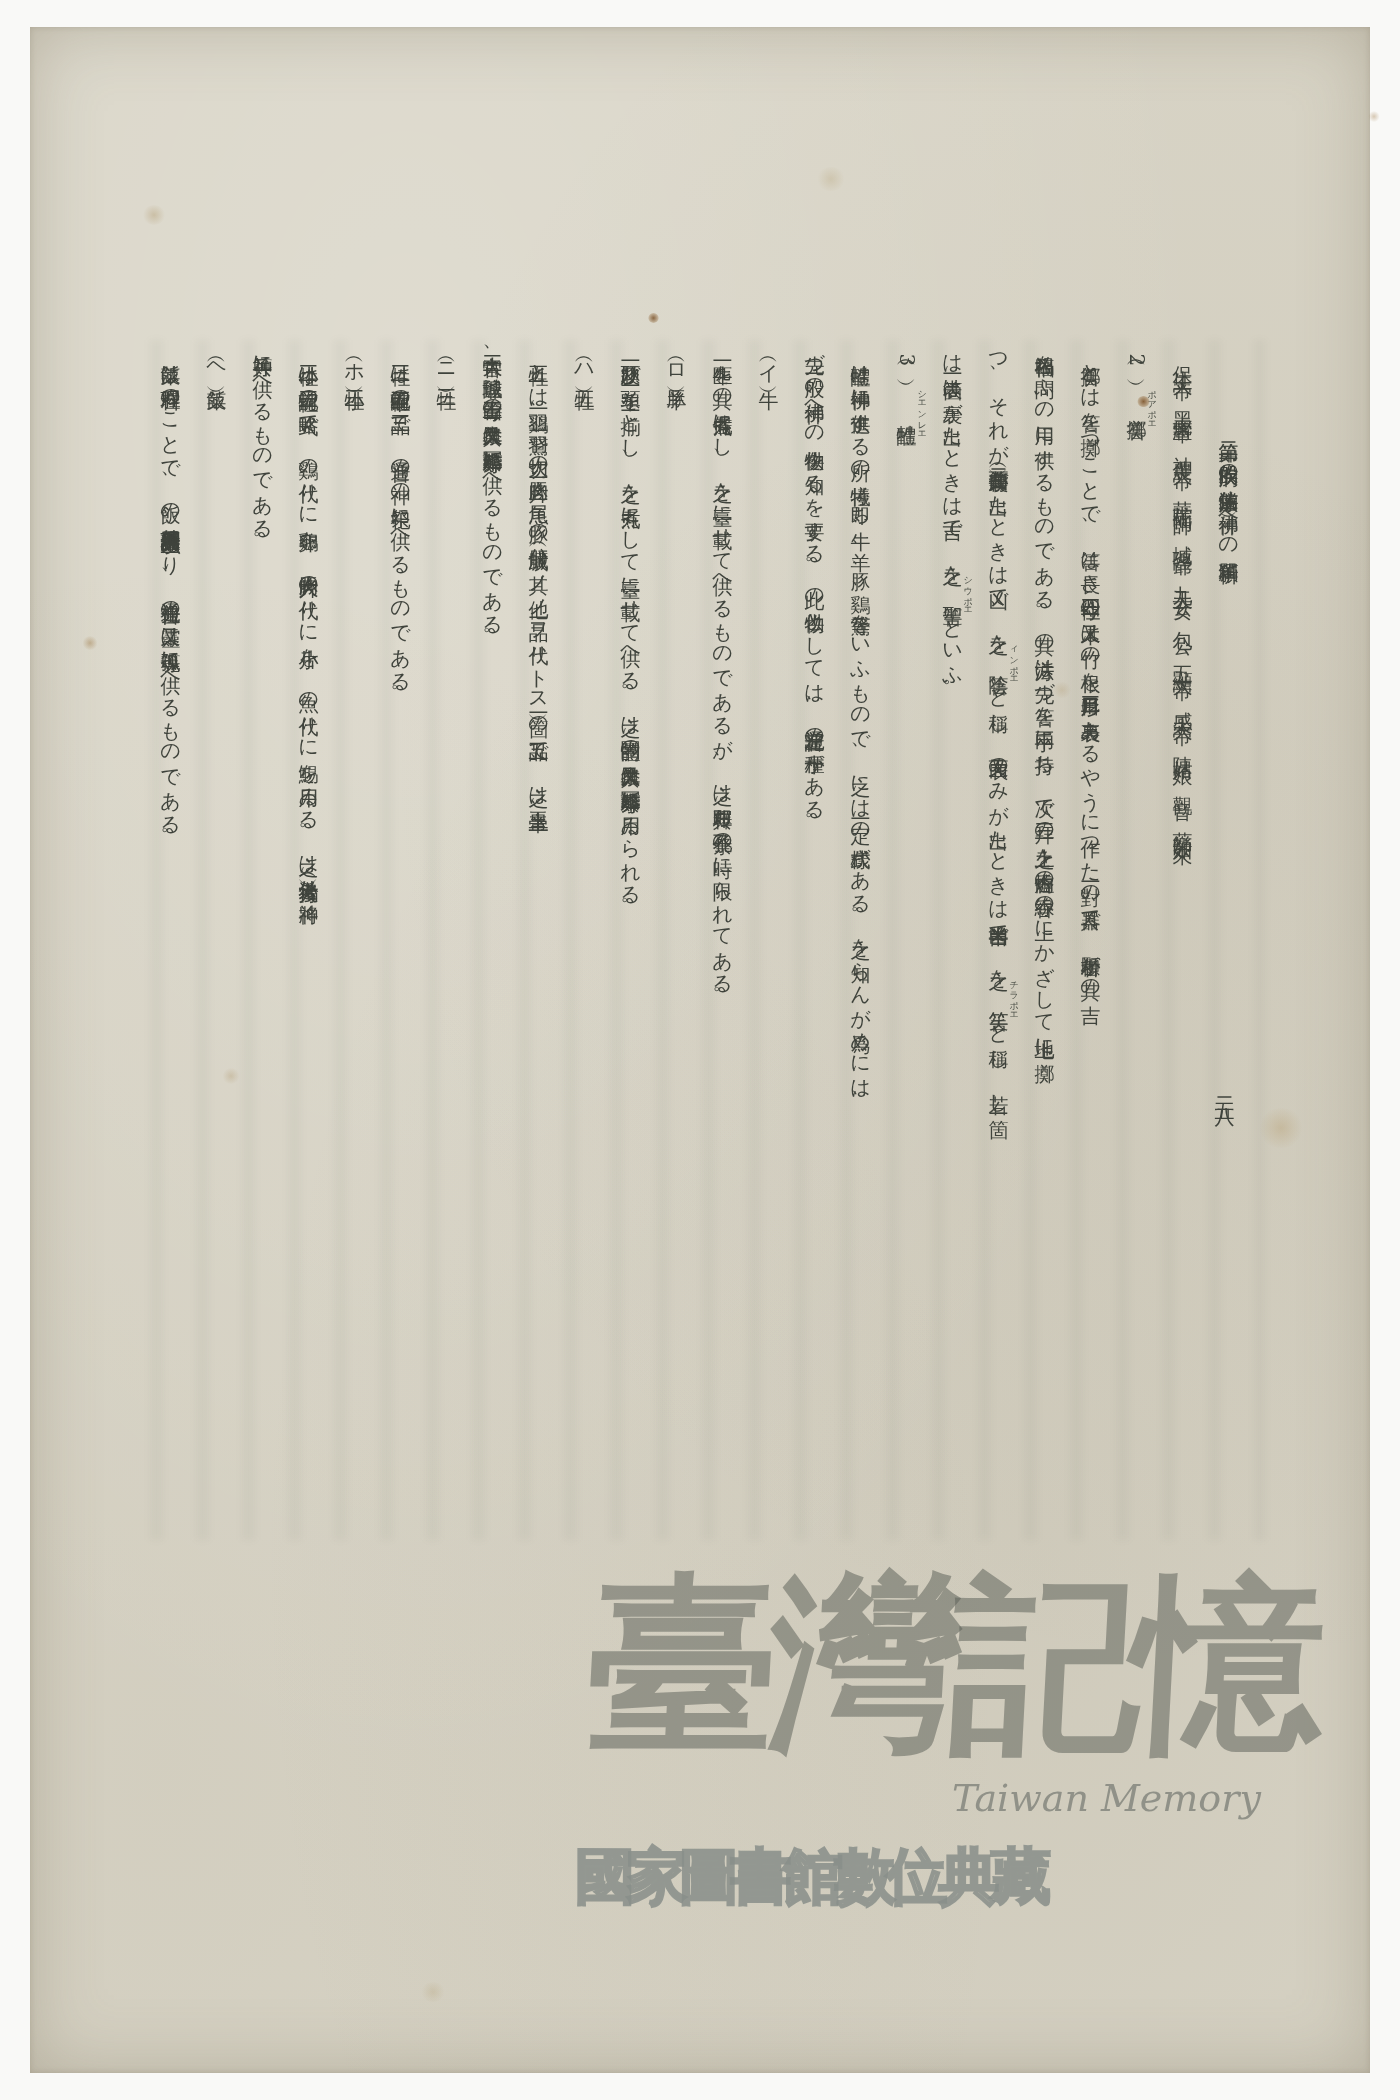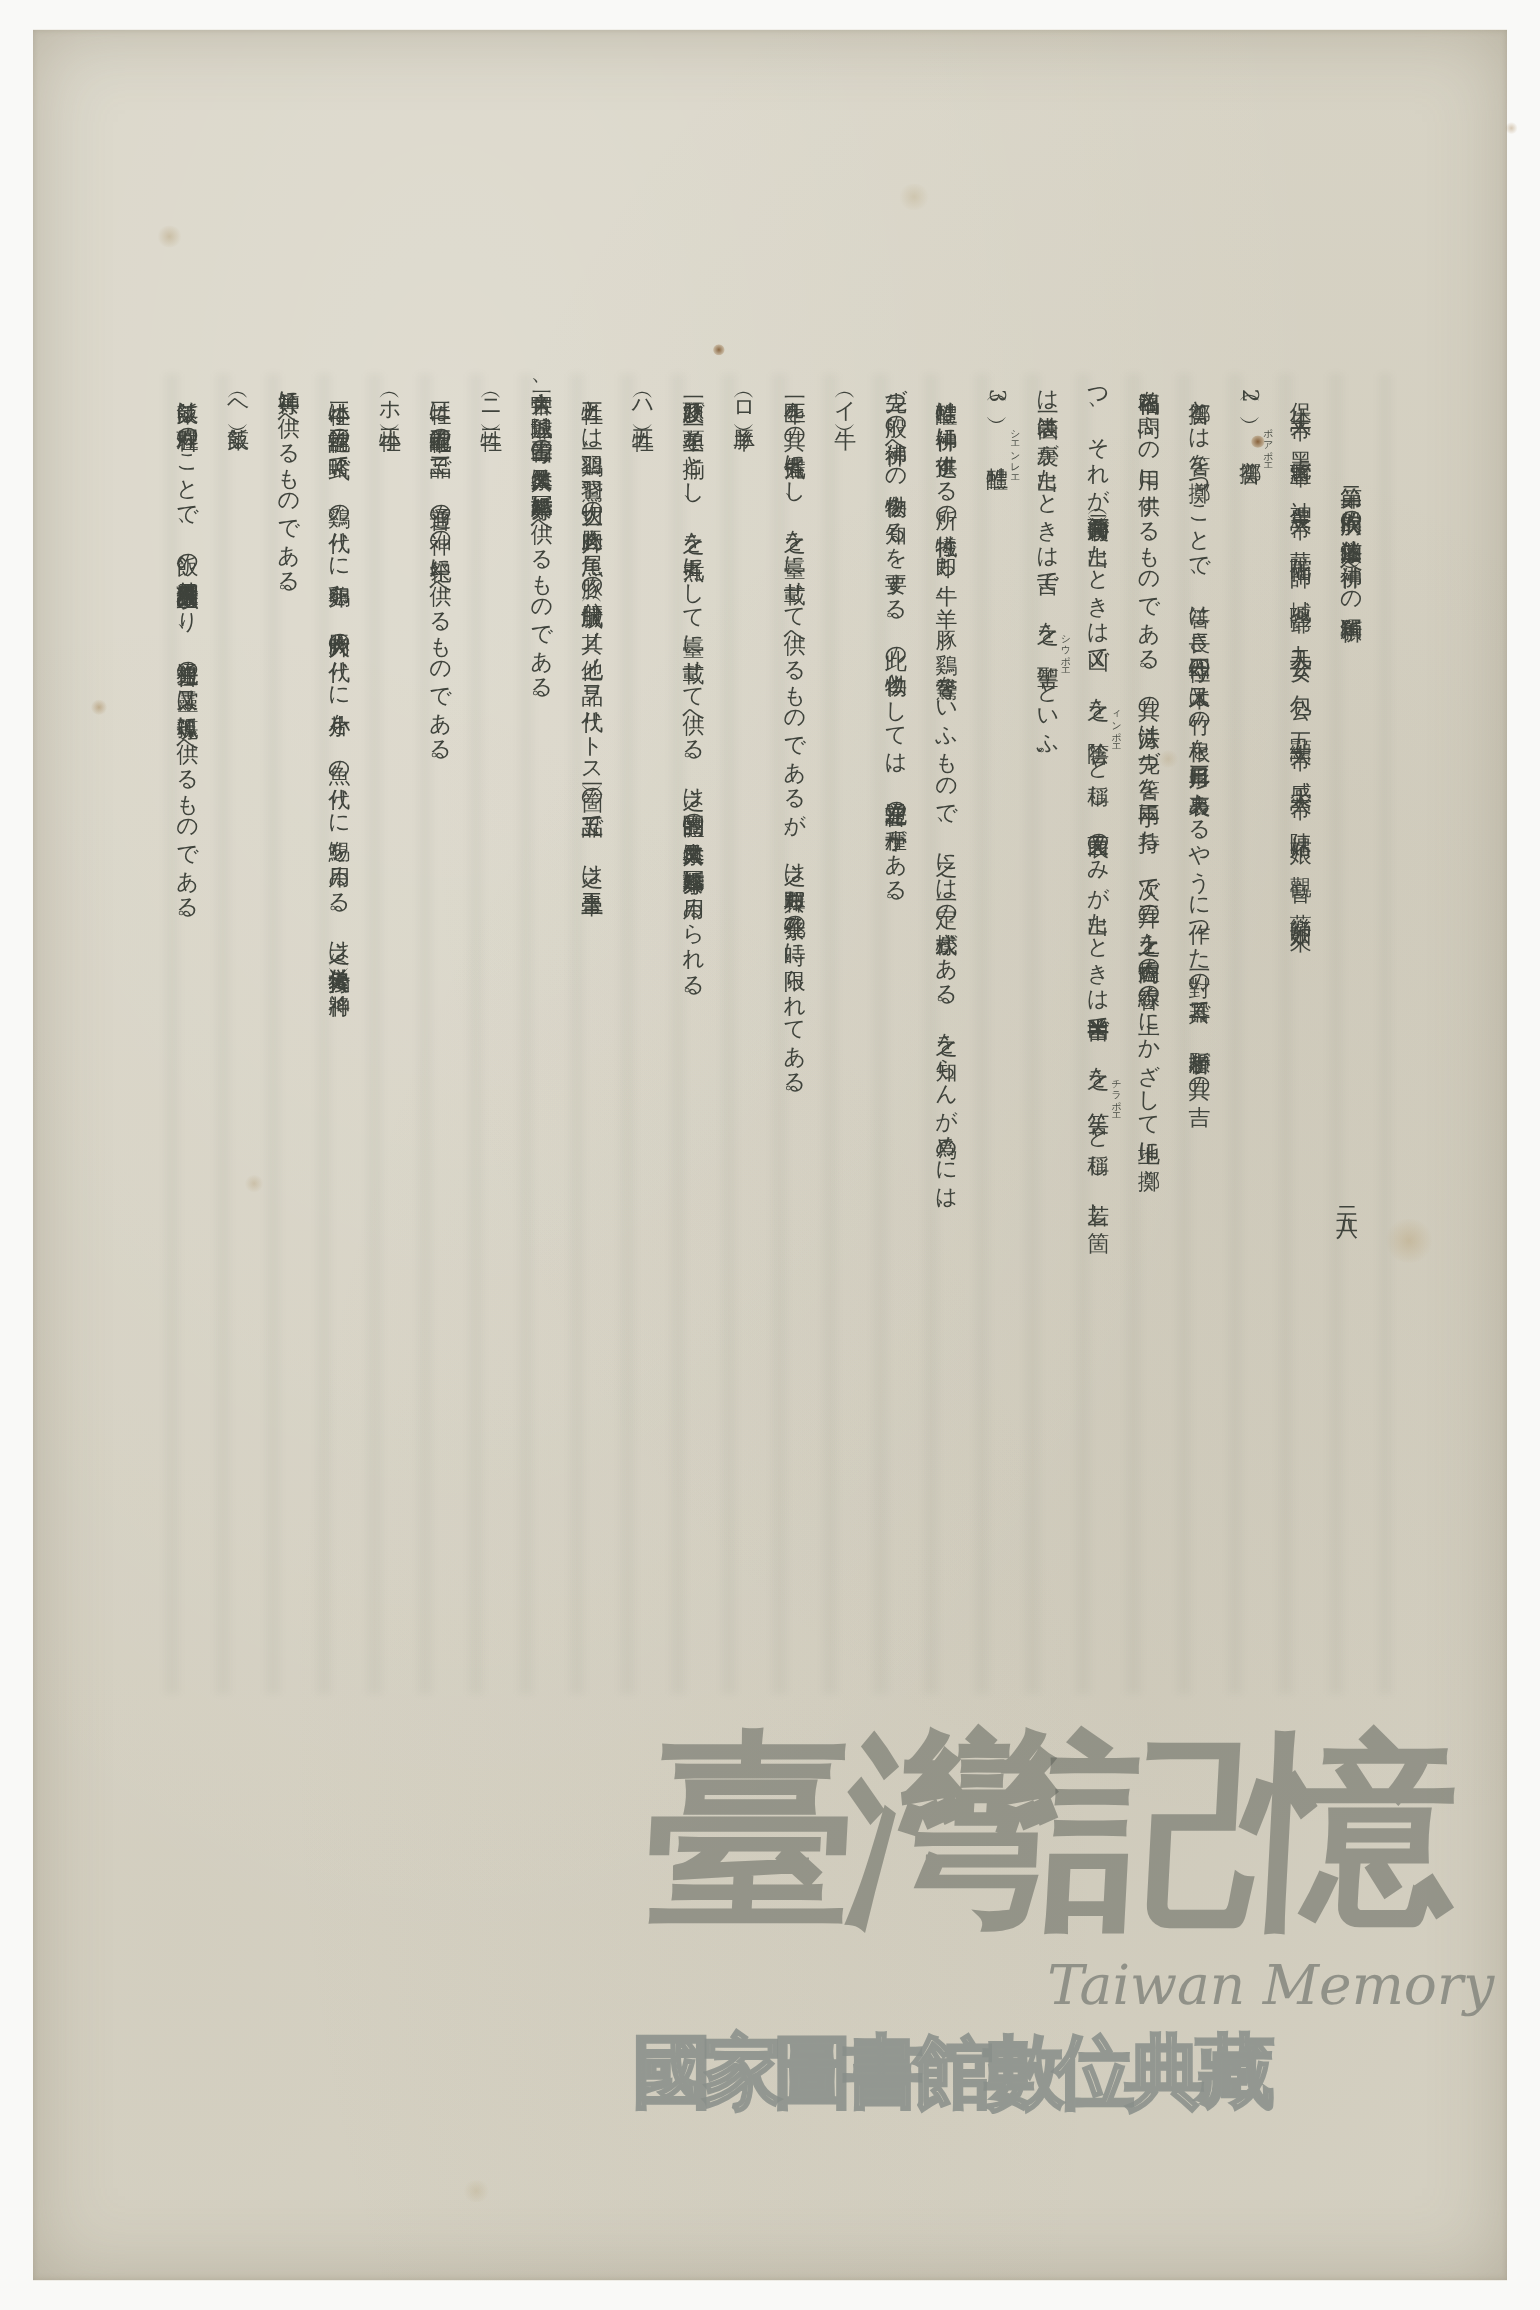--- a/index.html
+++ b/index.html
@@ -52,27 +52,27 @@
   .wm{position:absolute;pointer-events:none;white-space:nowrap;}
   .wm-cjk{
     left:588px;top:1545px;
     font-size:190px;line-height:1.25;letter-spacing:-8px;
     font-weight:bold;
     color:rgba(92,95,88,0.52);
     transform:skewX(-3deg);
   }
   .wm-en{
     left:952px;top:1778px;
-    font-size:50px;line-height:1.1;
+    font-size:38px;line-height:1.1;
     font-style:italic;
     color:rgba(125,128,120,0.78);
   }
   .wm-outline{
     left:575px;top:1842px;
-    font-size:72px;line-height:1.15;letter-spacing:-8px;
+    font-size:60px;line-height:1.15;letter-spacing:-8px;
     color:rgba(160,165,160,0.10);
     -webkit-text-stroke:2.5px rgba(136,142,138,0.85);
     font-family:"DejaVu Sans","Liberation Sans",sans-serif;
     font-weight:bold;
   }
   
   .stain{position:absolute;border-radius:50%;pointer-events:none;}
   .s1{left:1137px;top:396px;width:13px;height:11px;background:radial-gradient(circle,rgba(122,78,35,0.85),rgba(140,95,45,0.35) 60%,transparent 75%);}
   .s2{left:648px;top:313px;width:11px;height:10px;background:radial-gradient(circle,rgba(118,76,34,0.8),rgba(140,95,45,0.3) 60%,transparent 75%);}
   .s3{left:1258px;top:1108px;width:46px;height:40px;background:radial-gradient(circle,rgba(172,140,82,0.28),transparent 70%);}

